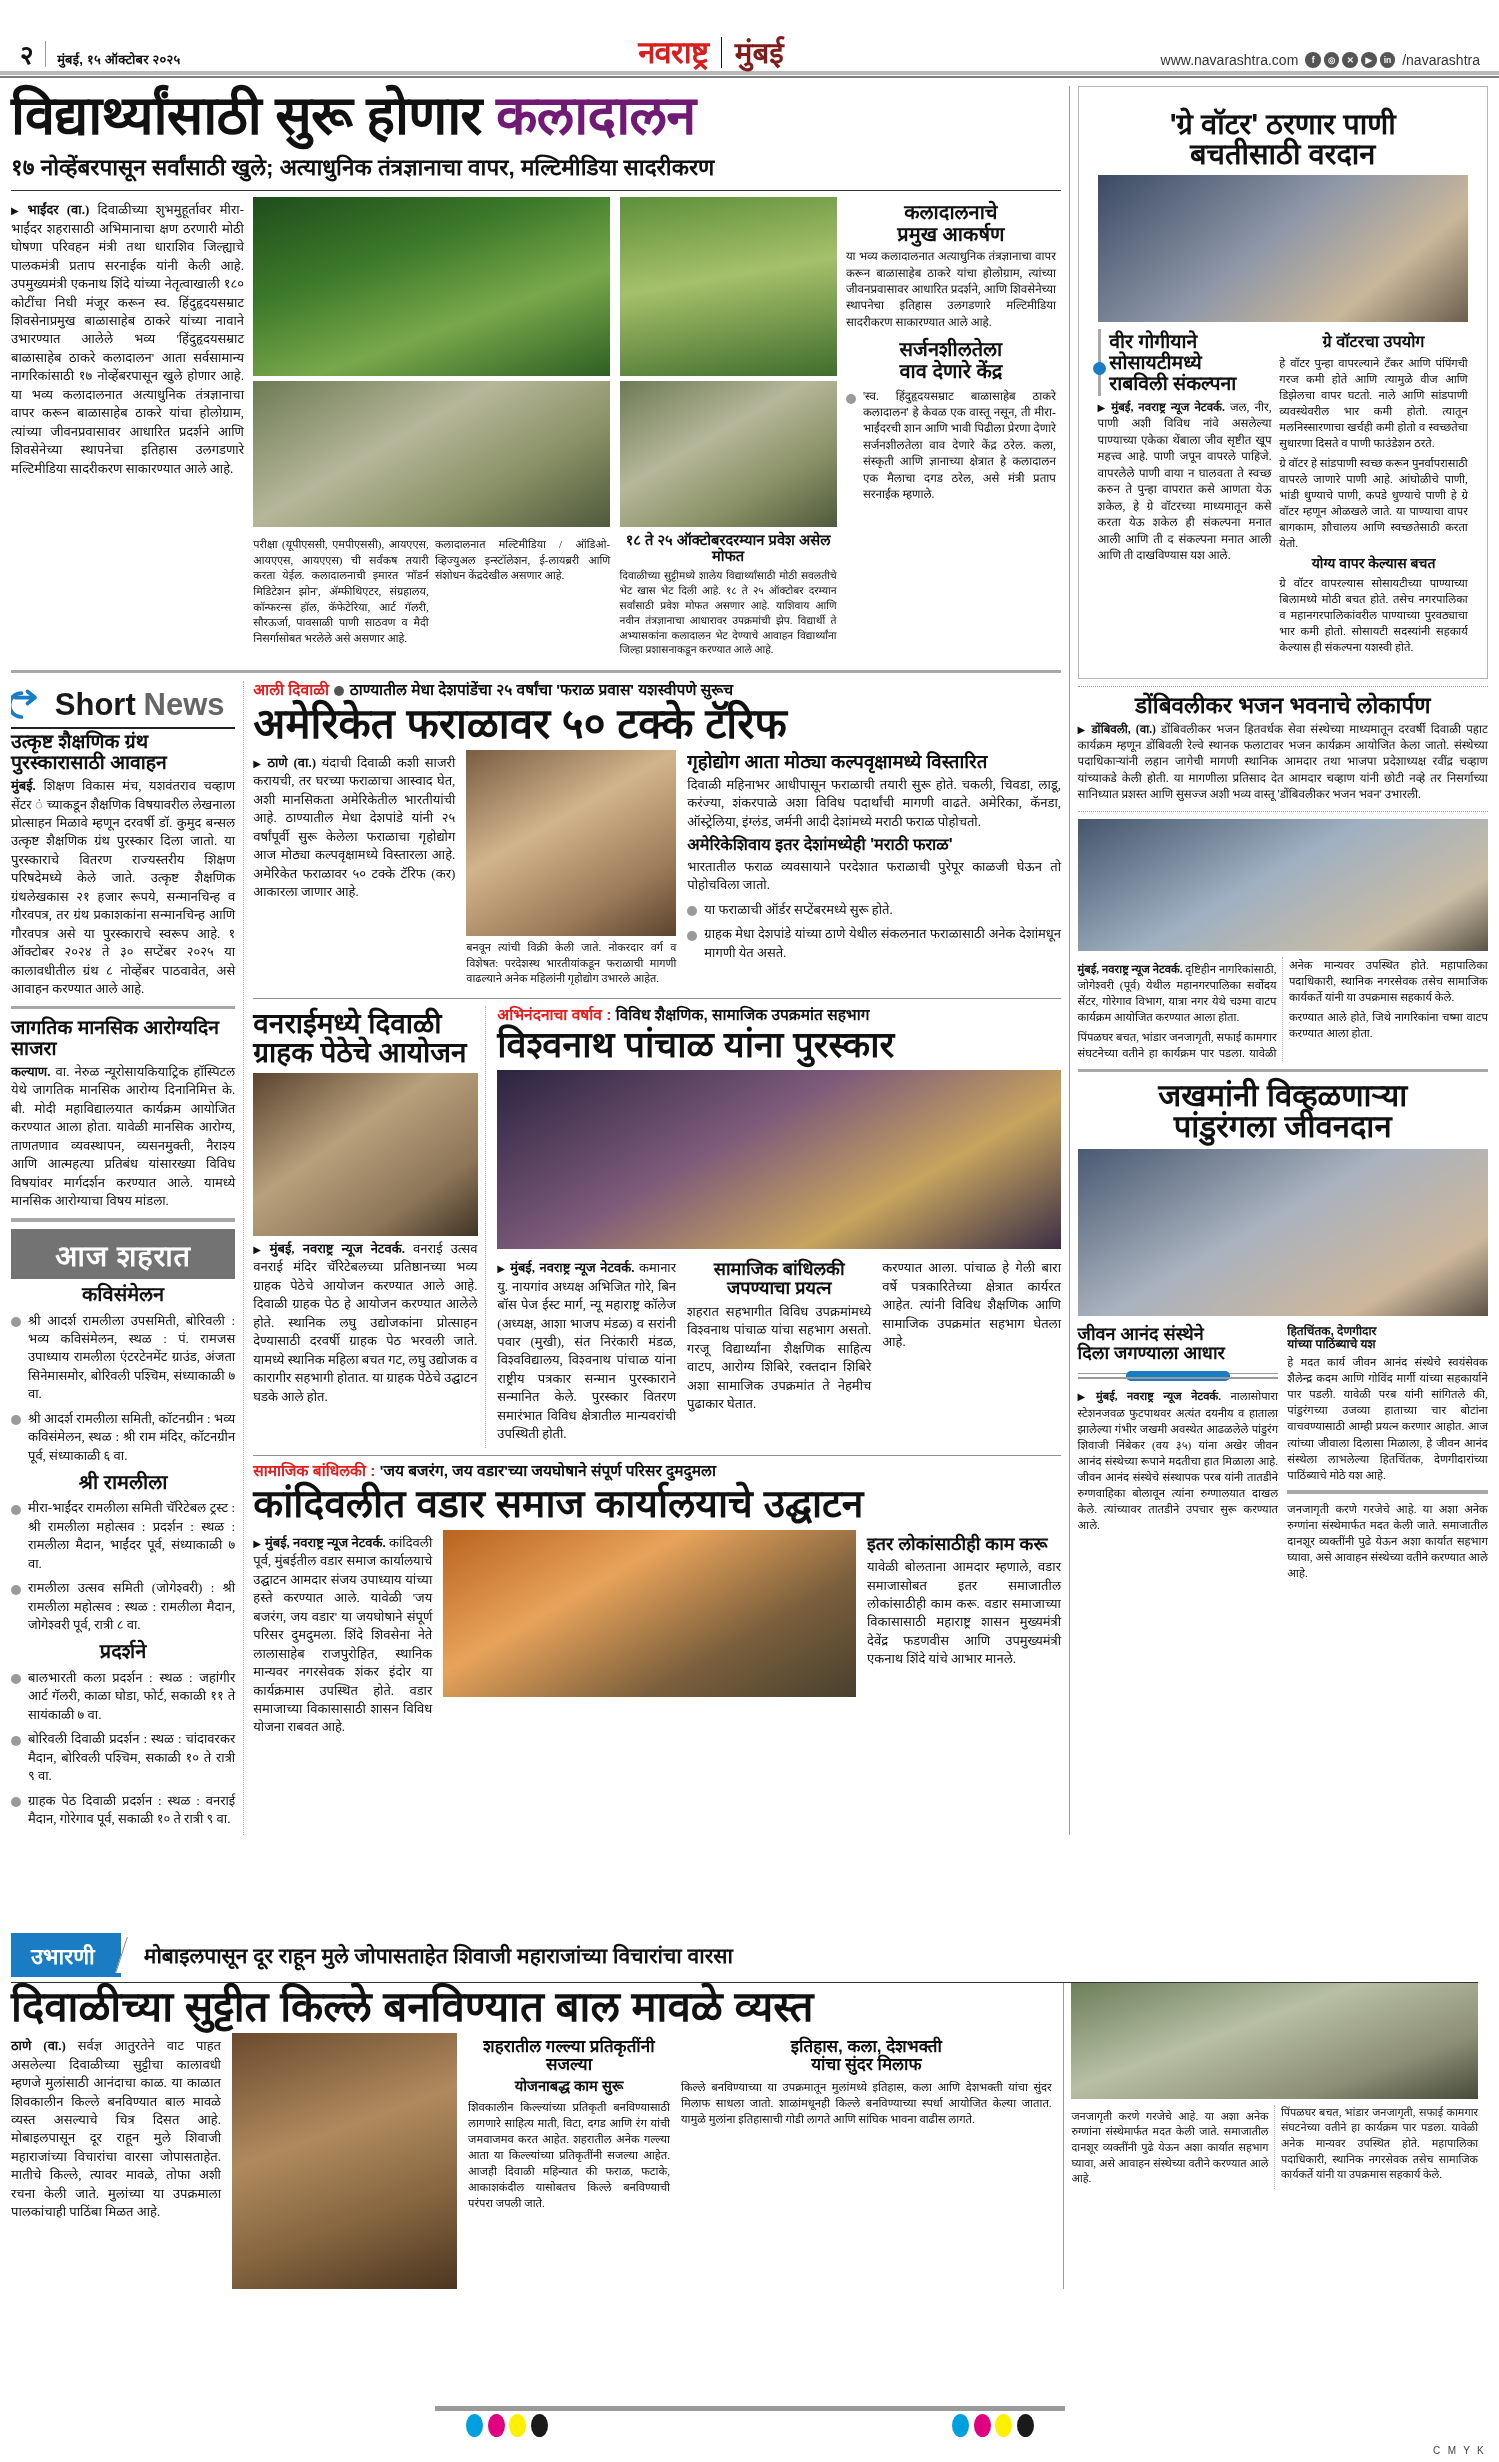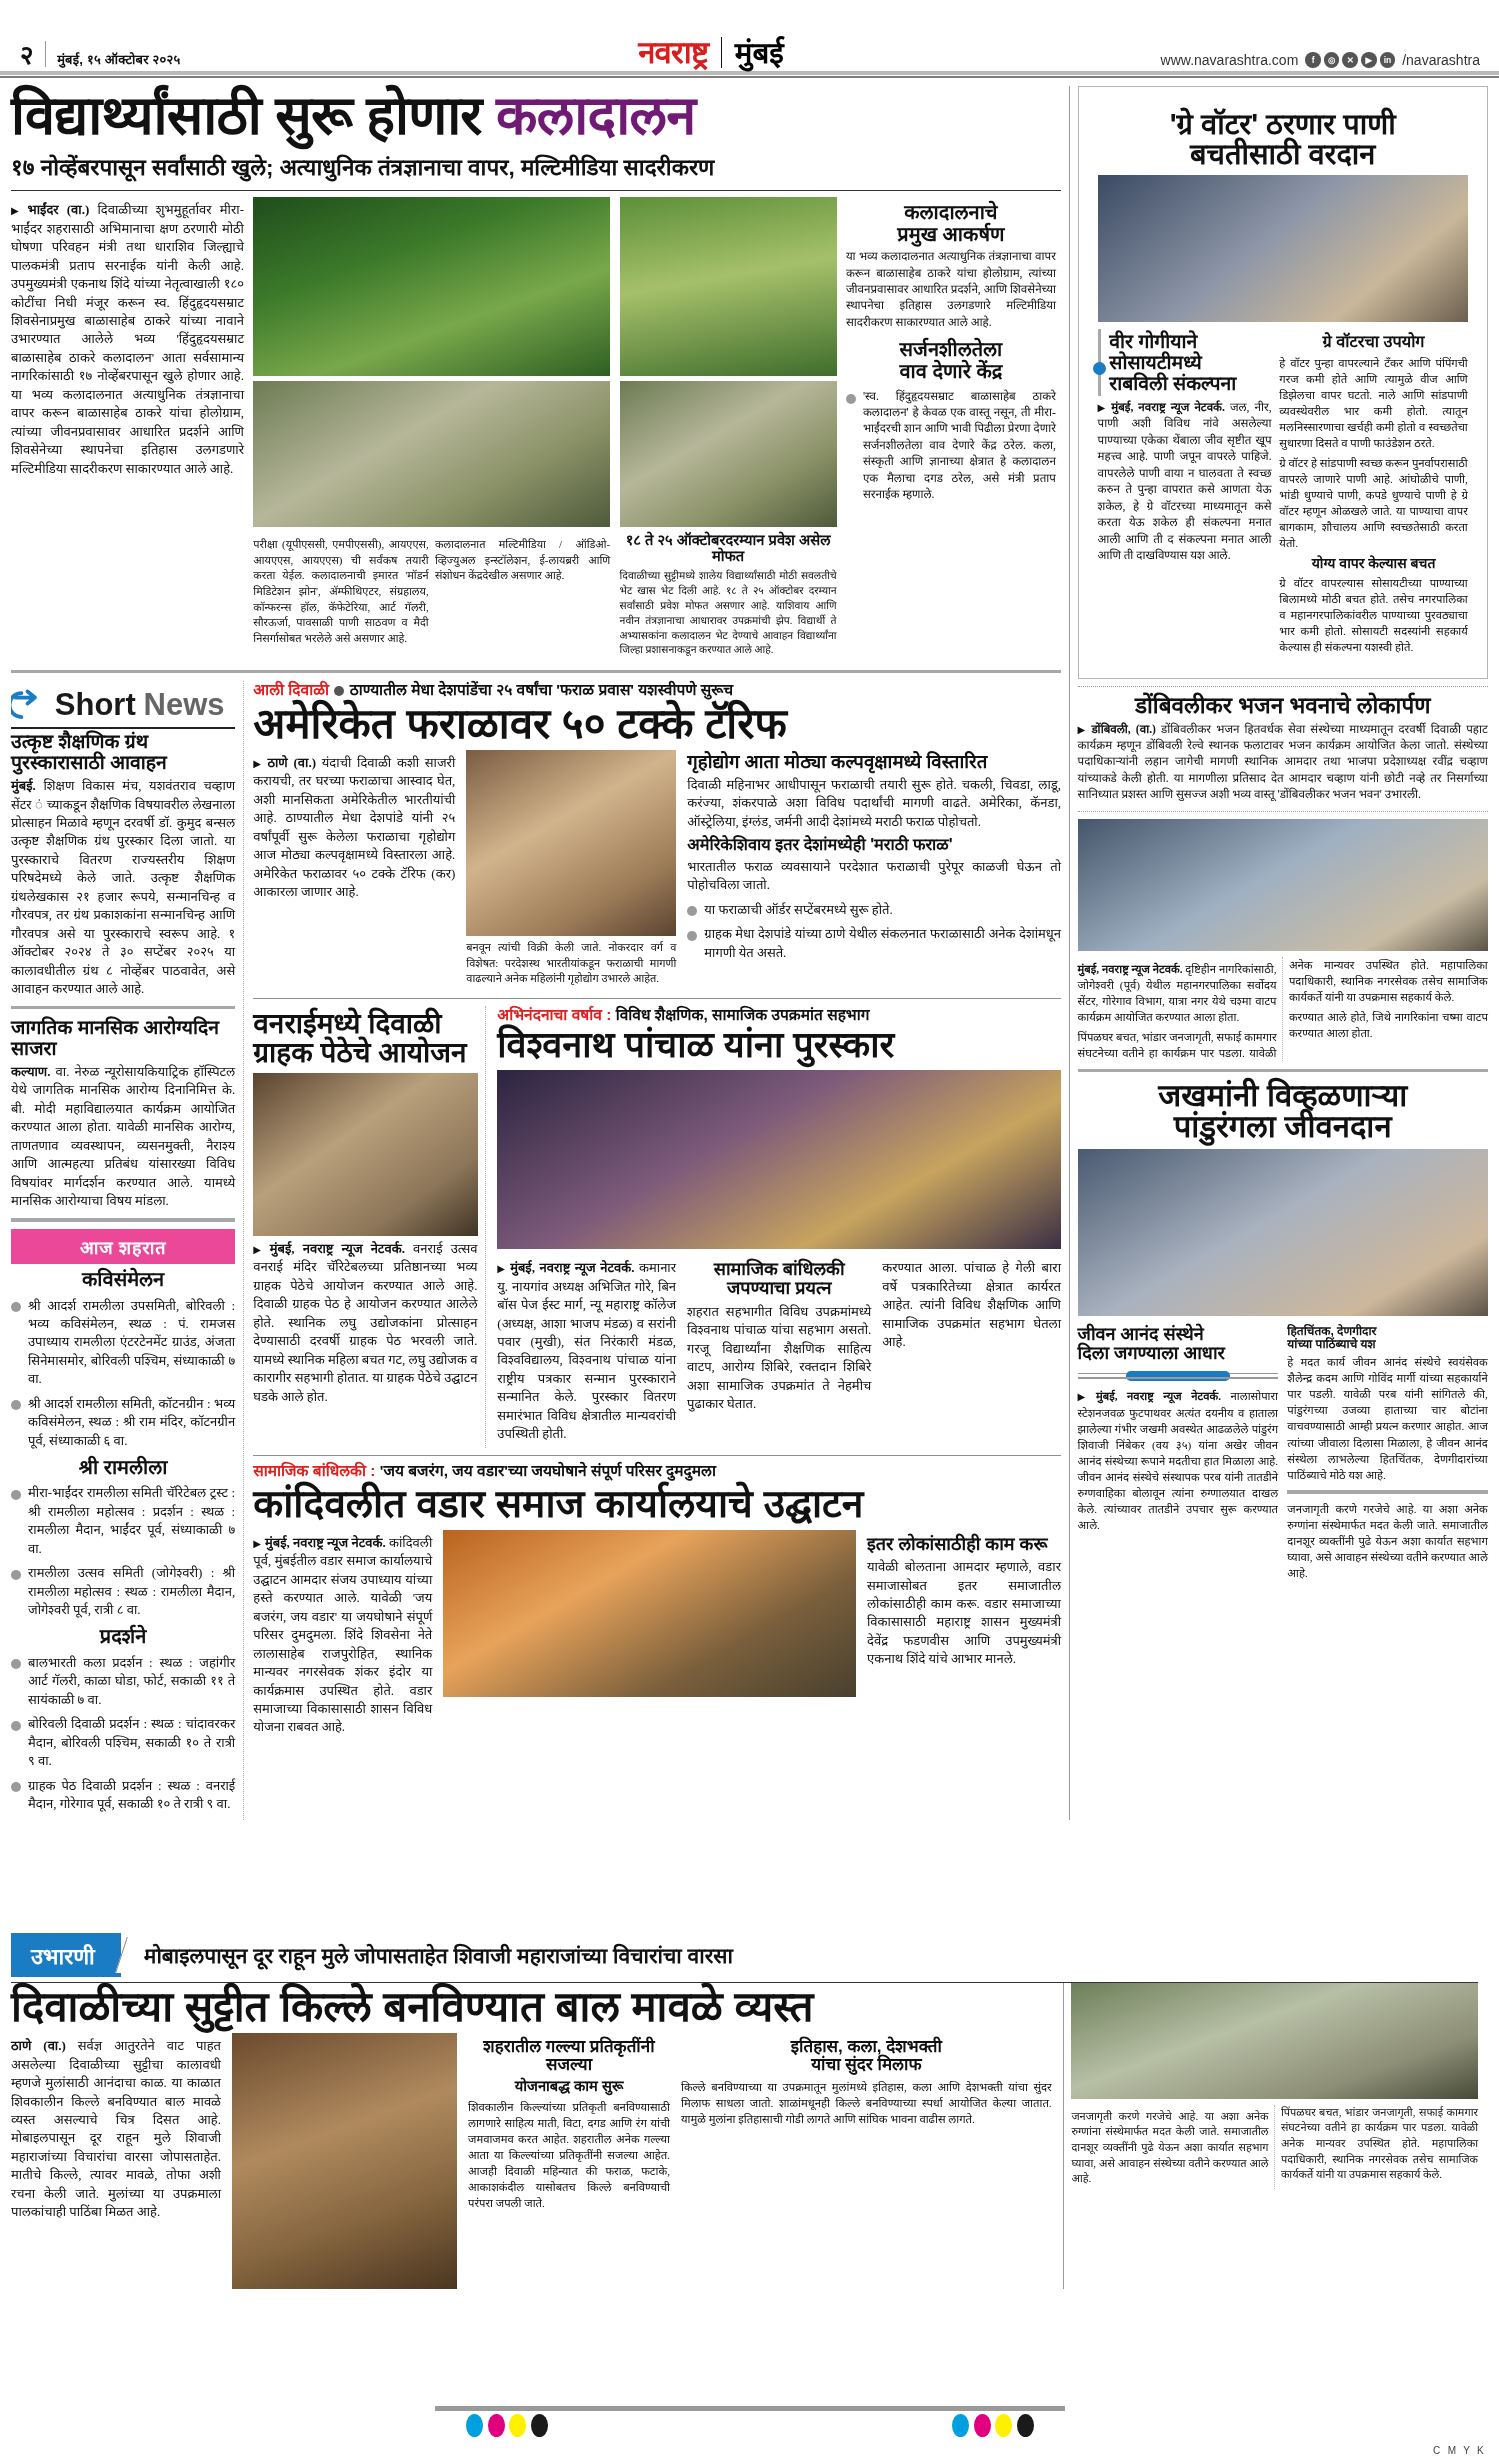--- a/index.html
+++ b/index.html
@@ -13,21 +13,21 @@
 
   
   .masthead{height:71px;display:flex;align-items:flex-end;padding:0 20px 3.1px 20px;box-sizing:border-box;}
   .mh-left{display:flex;align-items:baseline;gap:11px;min-width:256px;}
   .pageno{font-size:26px;font-weight:700;line-height:1;font-family:"Liberation Sans",sans-serif;}
   .mh-div{width:1.6px;height:26px;background:#9a9a9a;display:inline-block;position:relative;top:3.1px;}
   .mh-date{font-size:13px;font-weight:700;font-family:"Liberation Sans",sans-serif;letter-spacing:0.2px;}
   .mh-center{flex:1;display:flex;justify-content:center;align-items:flex-end;gap:7.8px;}
   .logo-na{color:#d81e1e;font-size:31px;font-weight:800;font-family:"Liberation Sans",sans-serif;letter-spacing:-0.8px;line-height:1;}
   .logo-sep{width:1.6px;height:31px;background:#111;margin:0 4.7px;display:inline-block;}
-  .logo-city{color:#000000;font-size:29.5px;font-weight:800;font-family:"Liberation Sans",sans-serif;line-height:1;}
+  .logo-city{color:#7f1d1d;font-size:29.5px;font-weight:800;font-family:"Liberation Sans",sans-serif;line-height:1;}
   .mh-right{display:flex;align-items:center;gap:7px;min-width:334px;justify-content:flex-end;}
   .site{font-size:14px;font-family:"Liberation Sans",sans-serif;color:#333;font-weight:500;}
   .soc{display:flex;gap:3.1px;align-items:center;}
   .soc span{width:15.5px;height:15.5px;border-radius:50%;background:#555;color:#fff;font-size:8.5px;
     font-family:"Liberation Sans",sans-serif;display:flex;align-items:center;justify-content:center;font-weight:700;}
   .handle{font-size:14px;font-family:"Liberation Sans",sans-serif;color:#333;}
   .mh-rule{height:3.9px;background:#b9b9b9;margin:0 0 0 0;}
   .mh-rule2{height:1.6px;background:#7d7d7d;margin-top:1.6px;}
 
   
@@ -69,22 +69,22 @@
   .ph-stage{background:linear-gradient(150deg,#2b2440 0%,#7d5a7a 40%,#c7a45e 70%,#3b2f46 100%);}
   .ph-kitchen{background:linear-gradient(150deg,#7a5d42 0%,#d2b48c 40%,#9c7b58 75%,#5a4430 100%);}
   .ph-rally{background:linear-gradient(150deg,#b9631f 0%,#e8a35a 35%,#7a5f3c 70%,#48402e 100%);}
   .ph-dirt{background:linear-gradient(160deg,#6b4a2e 0%,#b08a5e 40%,#85653f 70%,#4b3620 100%);}
   .ph-portrait{background:linear-gradient(150deg,#4a5a72 0%,#a9b2bf 45%,#cdb79b 80%,#5c5347 100%);}
   .ph-hall{background:linear-gradient(145deg,#5a4430 0%,#b9a07c 40%,#8c7558 75%,#3f3425 100%);}
   .ph-eye{background:linear-gradient(150deg,#45556b 0%,#9fb0c2 45%,#c9bca4 80%,#5a5345 100%);}
   .ph-road{background:linear-gradient(160deg,#6d7f5a 0%,#b7bfa5 40%,#8d8f76 75%,#474a38 100%);}
 
   
-  .banner-blue{background:#ec4899;color:#fff;font-family:"Liberation Sans",sans-serif;font-weight:800;
-     text-align:center;font-size:18px;padding:5.4px 0;letter-spacing:0.8px;}
+  .banner-blue{background:#737373;color:#fff;font-family:"Liberation Sans",sans-serif;font-weight:800;
+     text-align:center;font-size:29px;padding:5.4px 0;letter-spacing:0.8px;}
   .banner-tag{display:inline-block;background:#1a7cc2;color:#fff;font-family:"Liberation Sans",sans-serif;
      font-weight:800;font-size:22px;padding:7px 26px 7px 20px;}
 
   
   .shortnews{display:flex;align-items:center;gap:7.8px;border-bottom:2.3px solid #222;padding-bottom:3.9px;margin-top:6.2px;}
   .sn-icon{width:36px;height:36px;}
   .sn-t1{font-family:"Liberation Sans",sans-serif;font-weight:800;font-size:31px;color:#1a1a1a;}
   .sn-t2{font-family:"Liberation Sans",sans-serif;font-weight:800;font-size:31px;color:#666;}
 
   .bullet-li{display:flex;gap:7px;margin:6.2px 0;}

